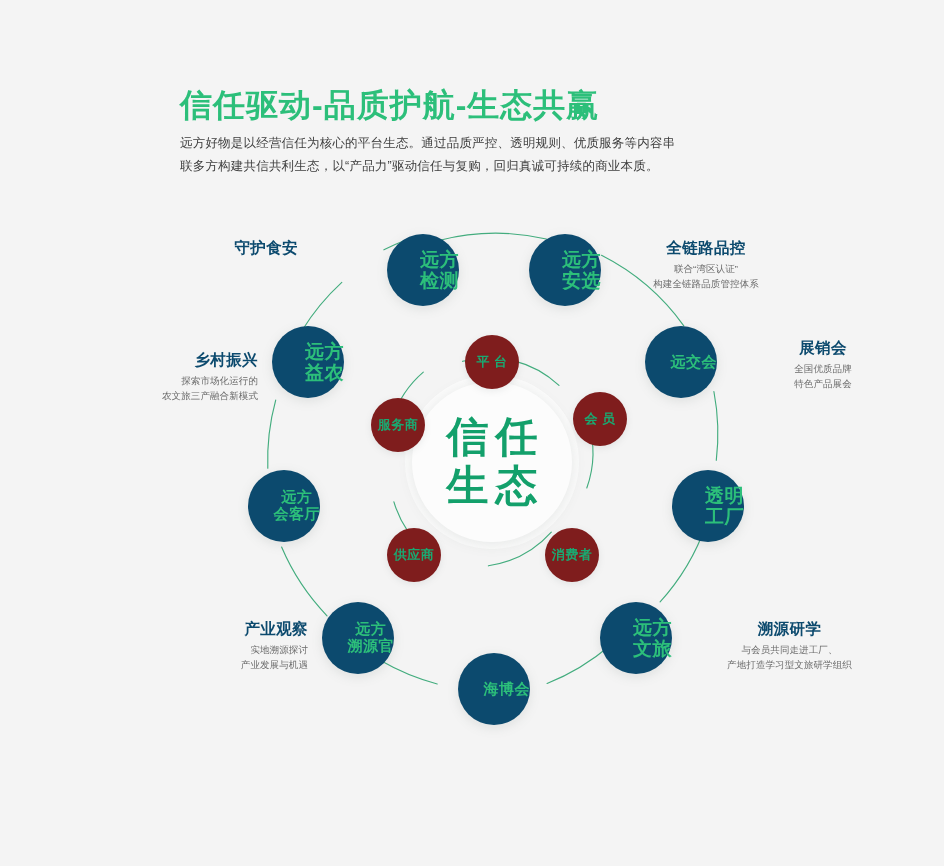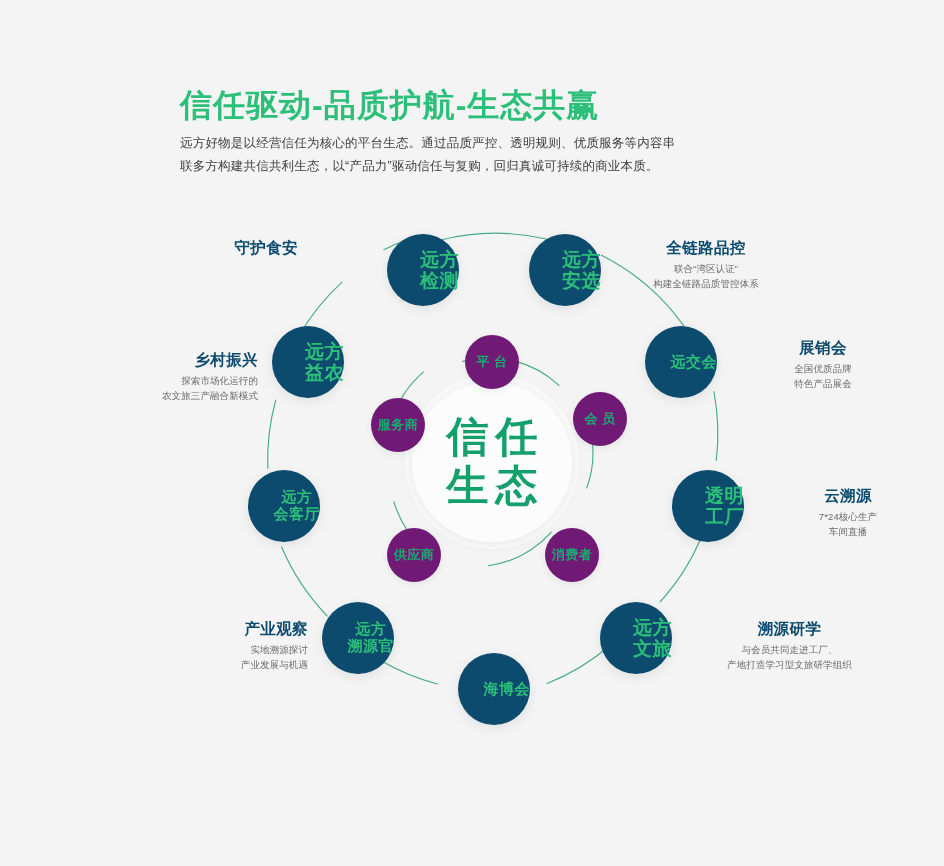--- a/index.html
+++ b/index.html
@@ -46,21 +46,21 @@
     align-items: center; justify-content: center;
     color: #13a06b; font-weight: bold;
     font-size: 42px; line-height: 1.16; letter-spacing: 7px;
     text-indent: 7px;
   }
   .center-text span { display: block; }
 
   
   .inode {
     position: absolute; width: 54px; height: 54px; border-radius: 50%;
-    background: #701a75;
+    background: #7f1d1d;
     box-shadow: 0 2px 7px rgba(120,130,125,0.14);
     display: flex; align-items: center; justify-content: center;
     color: #1aa971; font-weight: bold; font-size: 13px;
     letter-spacing: .5px; white-space: nowrap; text-align: right;
   }
 
   
   .onode {
     position: absolute; width: 72px; height: 72px; border-radius: 50%;
     background: #0c4a6e;
@@ -184,27 +184,20 @@
       <span>特色产品展会</span>
     </div>
   </div>
 
   <div class="onode" style="left:672px; top:470px;">
     <span class="lbl">
       <b>透明</b>
       <b>工厂</b>
     </span>
   </div>
-  <div class="cap r" style="left:753px; top:486px;">
-    <div class="h">云溯源</div>
-    <div class="s">
-      <span>7*24核心生产</span>
-      <span>车间直播</span>
-    </div>
-  </div>
 
   <div class="onode" style="left:600px; top:602px;">
     <span class="lbl">
       <b>远方</b>
       <b>文旅</b>
     </span>
   </div>
   <div class="cap r" style="left:682px; top:619px; width:215px;">
     <div class="h">溯源研学</div>
     <div class="s">

